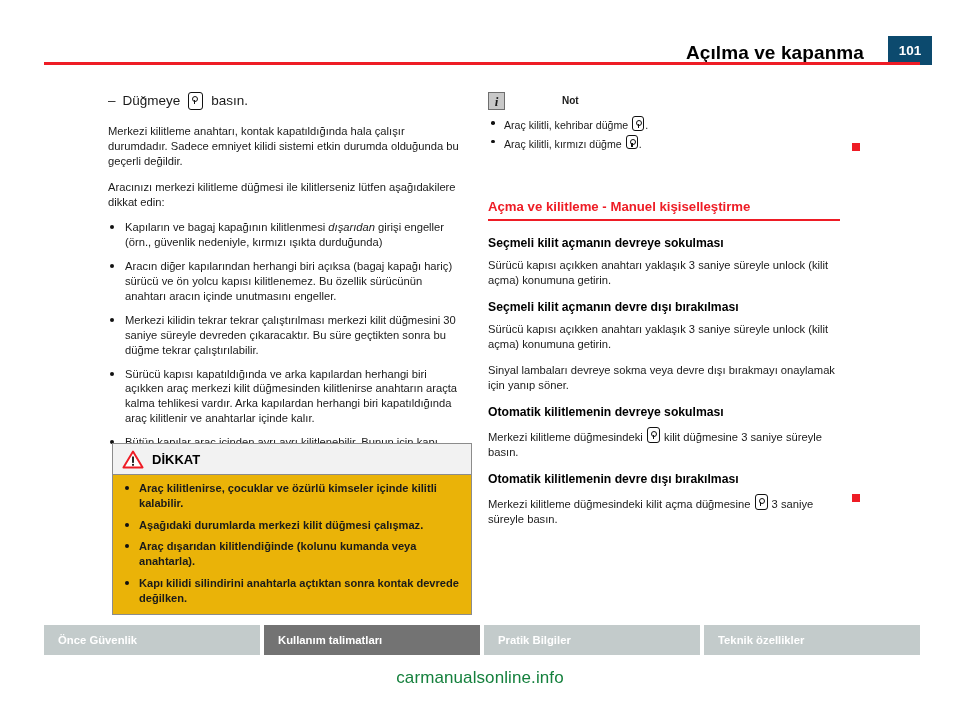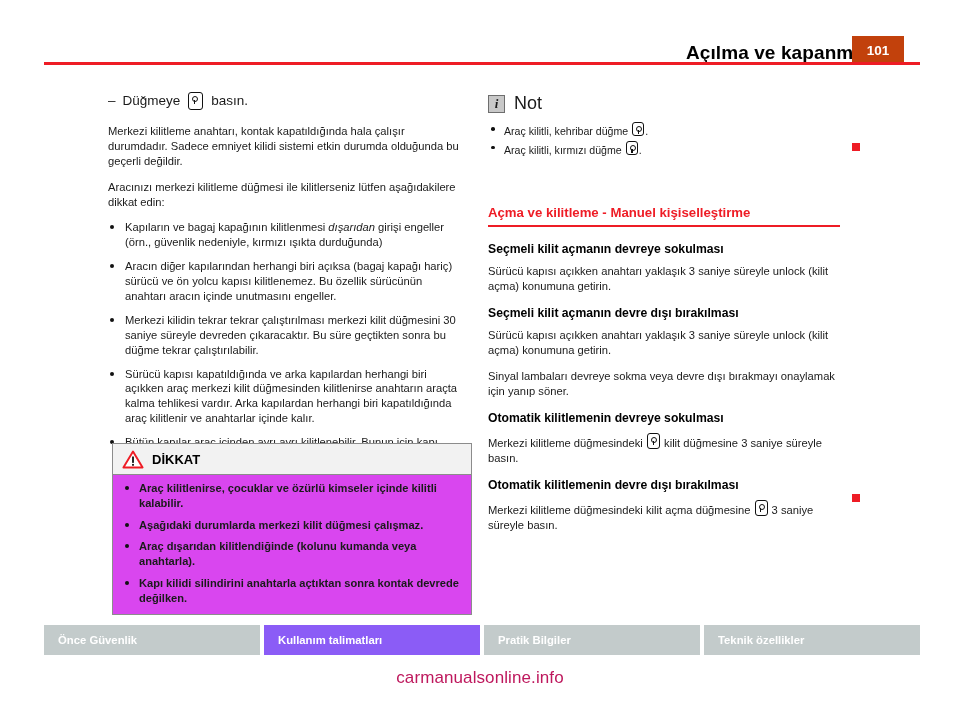--- a/index.html
+++ b/index.html
@@ -37,25 +37,25 @@
     right: 96px;
     top: 6px;
     font-size: 19px;
     font-weight: bold;
     color: #000000;
     letter-spacing: 0.1px;
     white-space: nowrap;
   }
   .page-number-box {
     position: absolute;
-    right: 56px;
+    right: 28px;
     top: 0px;
-    width: 52px;
+    width: 44px;
     height: 29px;
-    background: #c2410c;
+    background: #0c4a6e;
     color: #ffffff;
     font-size: 13.5px;
     font-weight: bold;
     display: flex;
     align-items: center;
     justify-content: center;
   }
 
   
   .col {
@@ -150,21 +150,21 @@
     vertical-align: -2px;
   }
 
   
   .warn-box {
     position: absolute;
     left: 112px;
     top: 443px;
     width: 360px;
     border: 1px solid #8c8c8c;
-    background: #d946ef;
+    background: #eab308;
     box-sizing: border-box;
   }
   .warn-head {
     display: flex;
     align-items: center;
     gap: 8px;
     padding: 6px 9px 5px 9px;
     border-bottom: 1px solid #8c8c8c;
     background: #f2f2f2;
   }
@@ -219,22 +219,23 @@
     justify-content: center;
     font-family: "Liberation Serif", serif;
     font-style: italic;
     font-weight: bold;
     font-size: 13px;
     color: #1c1c1c;
     line-height: 1;
     box-sizing: border-box;
   }
   .note-title {
-    font-size: 18px;
-    font-weight: normal;
+    font-size: 10px;
+    font-weight: bold;
+    margin-left: 48px;
   }
   ul.note-list {
     list-style: none;
     margin: 0;
     padding: 0;
     font-size: 10.6px;
     line-height: 1.45;
   }
   ul.note-list li {
     position: relative;
@@ -286,30 +287,30 @@
     flex: 1 1 0;
     background: #c3cbcb;
     color: #ffffff;
     font-size: 11.3px;
     font-weight: bold;
     display: flex;
     align-items: center;
     padding-left: 14px;
     box-sizing: border-box;
   }
-  .footer-tab.active { background: #8b5cf6; }
+  .footer-tab.active { background: #737373; }
 
   .watermark {
     position: absolute;
     left: 0;
     top: 668px;
     width: 960px;
     text-align: center;
     font-size: 17px;
-    color: #be185d;
+    color: #15803d;
     letter-spacing: 0.1px;
   }
 </style>
 </head>
 <body>
 
 <div class="page-header">
   <div class="header-title">Açılma ve kapanma</div>
   <div class="page-number-box">101</div>
   <div class="header-rule"></div>

